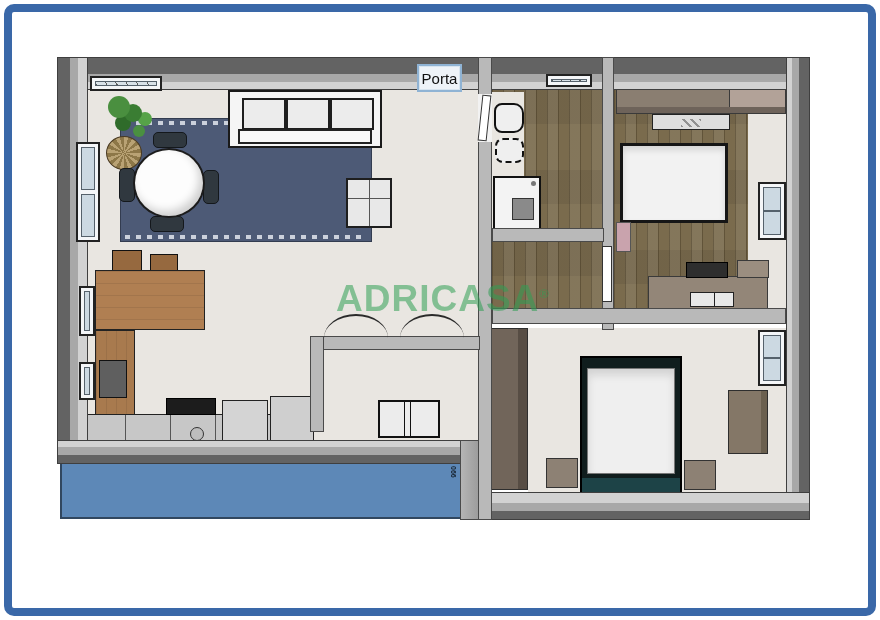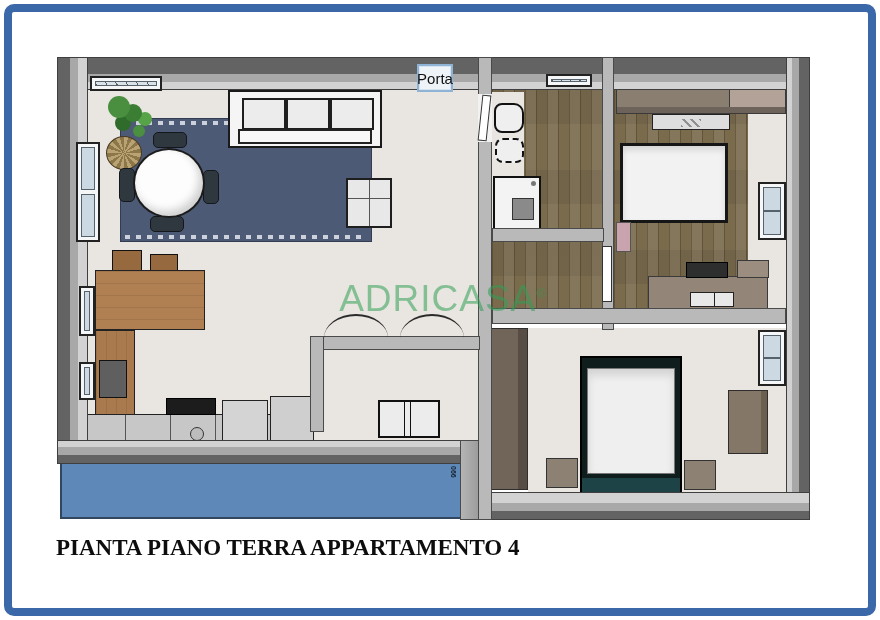--- a/index.html
+++ b/index.html
@@ -26,21 +26,21 @@
   .pale{background:#e9e6e1;z-index:12;}
   .fur{z-index:20;}
   .win{background:#f4f6f8;border:2px solid #222;z-index:45;}
   .win .glass{position:absolute;inset:3px;background:#ccd9e2;border:1px solid #55616b;}
   .hatch{background-image:repeating-linear-gradient(45deg,rgba(0,0,0,.35) 0 2px,transparent 2px 6px);}
   .arc{border-top:2px solid #2a2a2a;border-radius:100% 100% 0 0/200% 200% 0 0;z-index:50;background:transparent;}
   
   .porta{background:#eef3f8;border:2px solid #8fb3d4;color:#101010;font-size:15px;
          display:flex;align-items:center;justify-content:center;z-index:70;box-shadow:0 0 0 1px #d7e4ef inset;}
   .wm{z-index:60;text-align:center;pointer-events:none;}
-  .wm .brand{font-size:37px;font-weight:normal;letter-spacing:1px;color:rgba(47,158,83,.55);line-height:1;}
+  .wm .brand{font-size:37px;font-weight:bold;letter-spacing:1px;color:rgba(47,158,83,.55);line-height:1;}
   .wm .brand sup{font-size:13px;}
   .wm .sub{margin-top:1px;font-size:9px;letter-spacing:7px;color:rgba(64,127,174,.85);}
   .caption{font-family:"Liberation Serif",serif;font-weight:bold;font-size:23px;color:#0d0d0d;z-index:15;}
   .dim{writing-mode:vertical-rl;font-size:7px;font-weight:bold;color:#16222e;z-index:35;line-height:1;}
   .cushion{position:absolute;background:#ececec;border:2px solid #1e1e1e;}
 </style>
 </head>
 <body>
 
 <div id="canvas">
@@ -167,22 +167,21 @@
   </div>
   <div class="abs win" style="left:758px;top:182px;width:28px;height:58px;">
     <div class="glass" style="bottom:50%;"></div>
     <div class="glass" style="top:50%;"></div>
   </div>
   <div class="abs win" style="left:758px;top:330px;width:28px;height:56px;">
     <div class="glass" style="bottom:50%;"></div>
     <div class="glass" style="top:50%;"></div>
   </div>
 
-  <div class="abs porta" style="left:417px;top:64px;width:36px;height:28px;">
+  <div class="abs porta" style="left:417px;top:64px;width:45px;height:28px;">
     <span>Porta</span>
   </div>
 
   <div class="abs wm" style="left:330px;top:280px;width:226px;">
     <div class="brand"><span>ADRICASA</span><sup>®</sup></div>
   </div>
 
-  <div class="abs caption" style="left:56px;top:535px;">PIANTA PIANO TERRA APPARTAMENTO 4</div>
 </div>
 
 </body></html>

